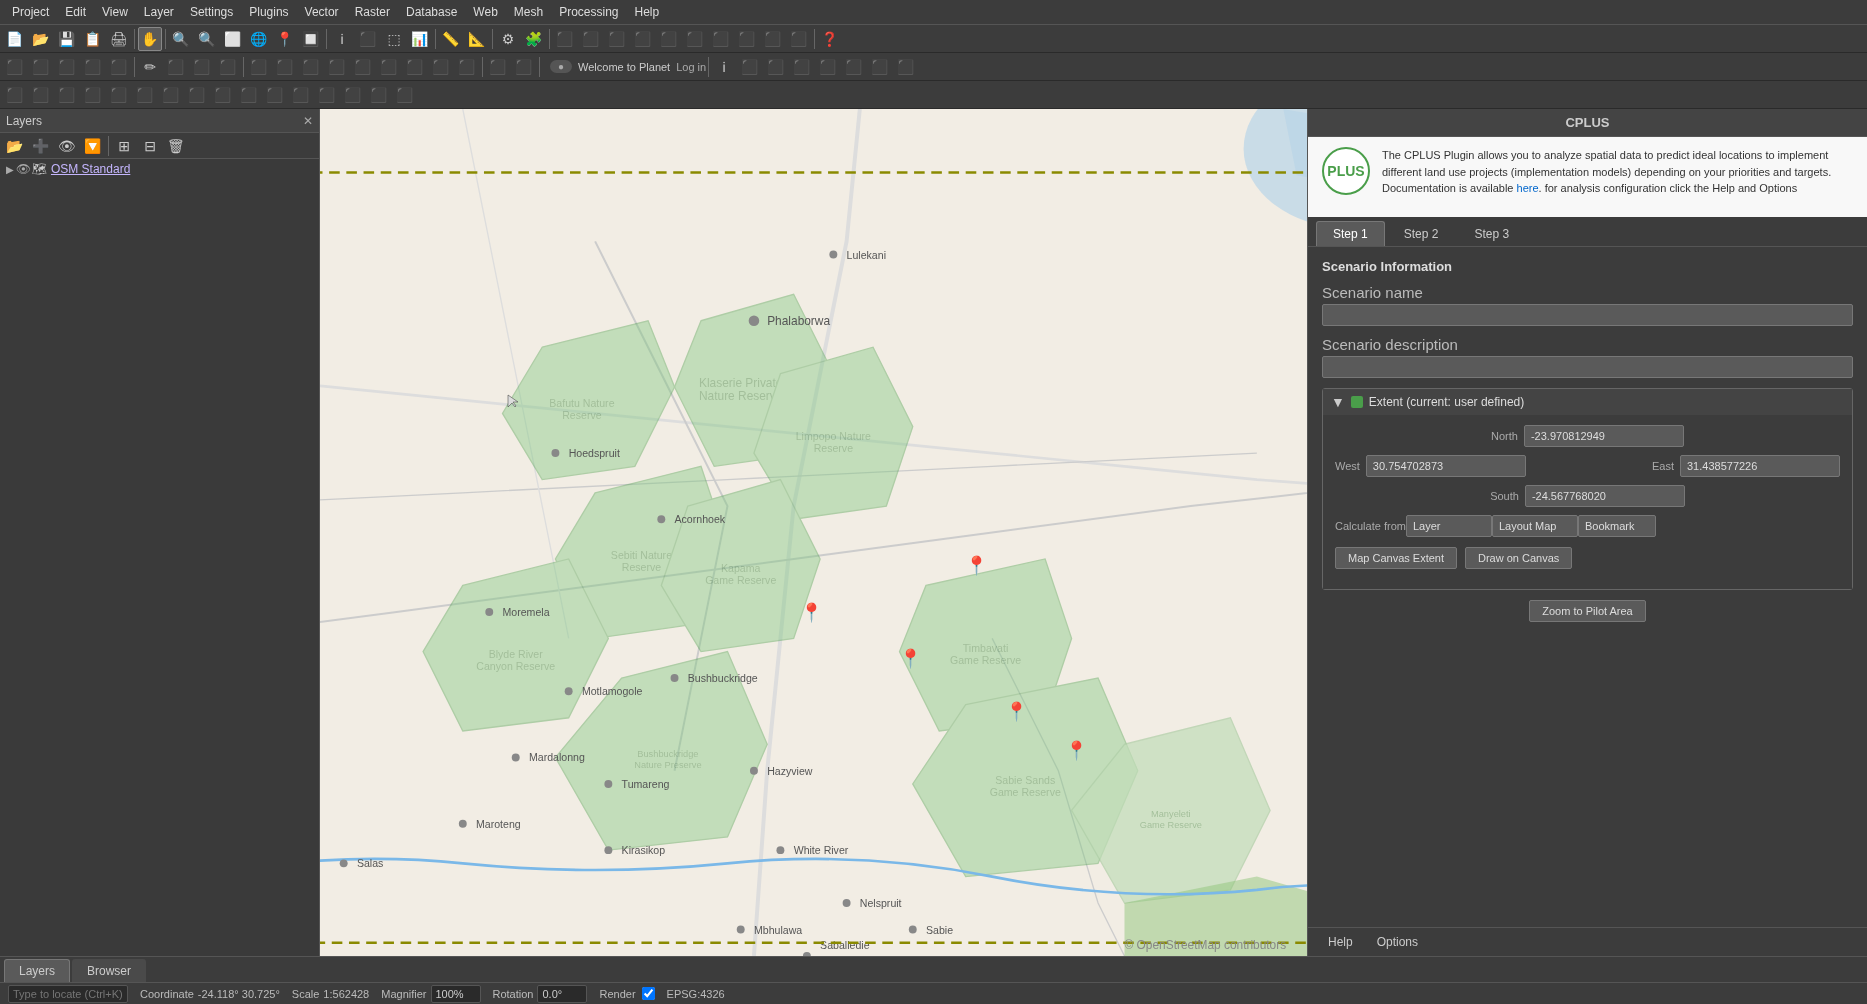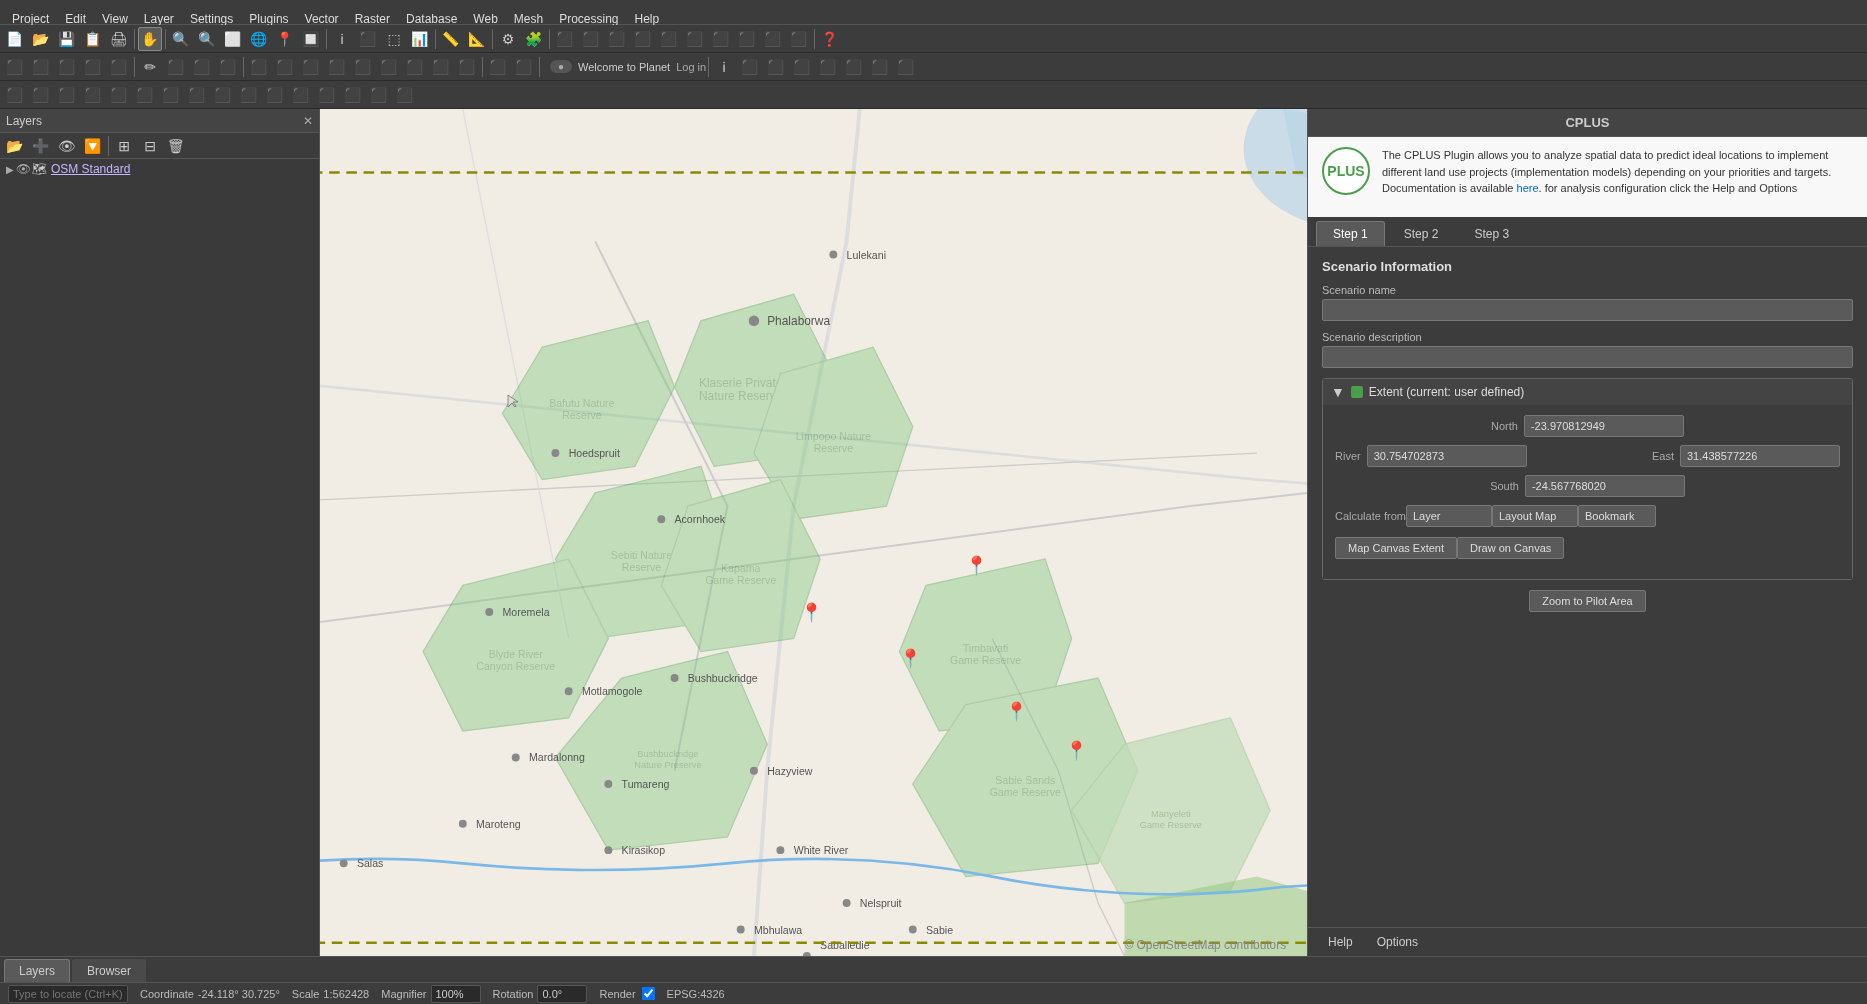--- a/index.html
+++ b/index.html
@@ -11,21 +11,21 @@
       font-size: 12px;
       color: #ddd;
       overflow: hidden;
     }
 
     
     .menu-bar {
       height: 22px;
       background: #3c3c3c;
       display: flex;
-      align-items: flex-start;
+      align-items: center;
       padding: 12px 4px;
       border-bottom: 1px solid #555;
     }
     .menu-bar span {
       padding: 0 8px;
       color: #ddd;
       font-size: 12px;
       cursor: pointer;
     }
 
@@ -217,21 +217,21 @@
       padding: 12px 14px;
       flex: 1;
     }
     .form-section-title {
       font-size: 13px;
       color: #ddd;
       font-weight: bold;
       margin-bottom: 10px;
     }
     .form-label {
-      font-size: 11px;
+      font-size: 15px;
       color: #bbb;
       margin-bottom: 3px;
       display: block;
     }
     .form-input {
       width: 100%;
       height: 22px;
       background: #5a5a5a;
       border: 1px solid #777;
       color: #ddd;
@@ -326,21 +326,21 @@
       background: #5a5a5a;
       border: 1px solid #777;
       color: #ddd;
       font-size: 11px;
       border-radius: 2px;
       cursor: pointer;
     }
 
     .btn-row {
       display: flex;
-      gap: 0;
+      gap: 8px;
       margin-bottom: 10px;
     }
 
     .zoom-btn-row {
       display: flex;
       justify-content: center;
       margin-top: 6px;
     }
     .bottom-tab {
       padding: 4px 14px;
@@ -735,21 +735,21 @@
           </div>
           <div class="extent-content">
 
             <div class="coord-row">
               <span class="coord-label">North</span>
               <input class="coord-input" type="text" value="-23.970812949" style="">
             </div>
 
             <div class="coord-row-sides">
               <div style="display:flex;align-items:center;">
-                <span class="coord-label">River</span>
+                <span class="coord-label">West</span>
                 <input class="coord-input" type="text" value="30.754702873" style="">
               </div>
               <div style="display:flex;align-items:center;">
                 <span class="coord-label">East</span>
                 <input class="coord-input" type="text" value="31.438577226" style="">
               </div>
             </div>
 
             <div class="coord-row">
               <span class="coord-label">South</span>

